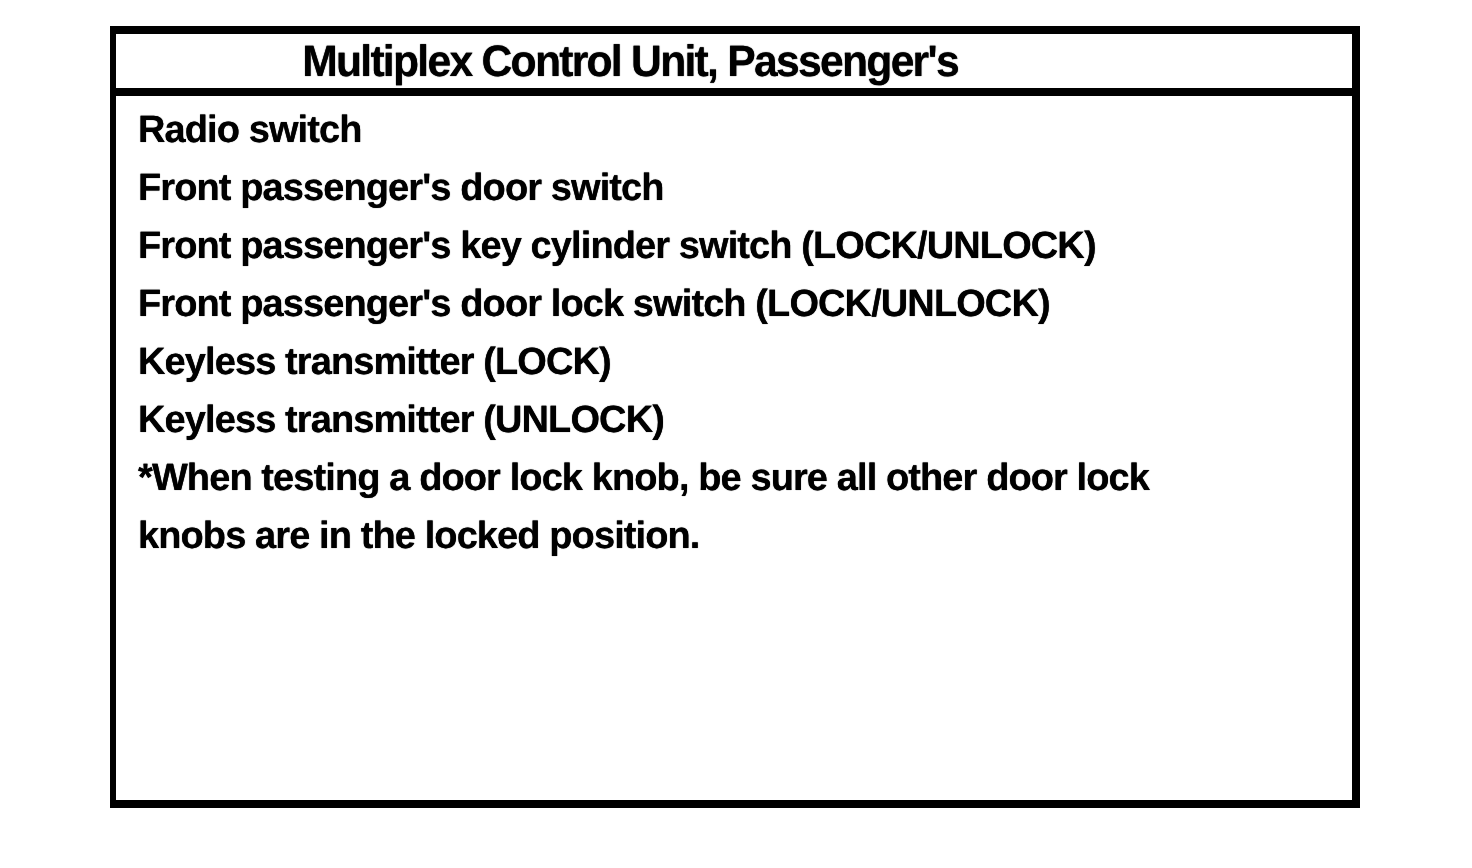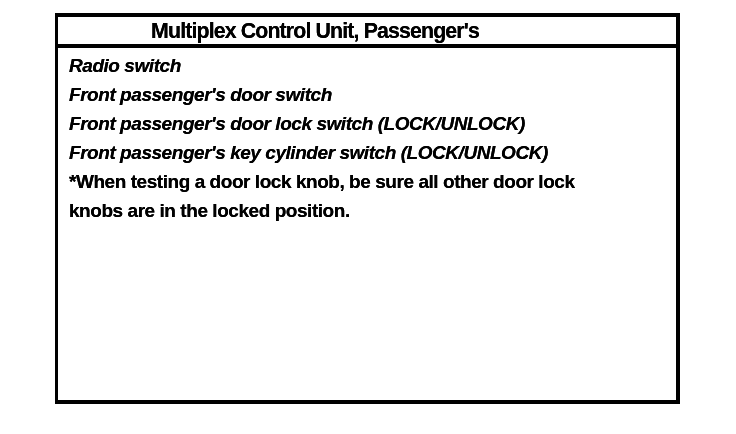--- a/index.html
+++ b/index.html
@@ -52,35 +52,36 @@
     font-size: 19px;
     font-weight: 700;
     letter-spacing: -0.45px;
     line-height: 29px;
     text-shadow: 0 0 0.4px #000;
   }
   .row {
     height: 29px;
     white-space: nowrap;
     overflow: hidden;
-    font-style: italic;
   }
   .footnote {
     max-width: 545px;         
   }
 </style>
 </head>
 <body>
 
 <div class="sheet">
   <div class="mpx-table">
     <div class="thead">
       <span class="title">Multiplex Control Unit, Passenger's</span>
     </div>
     <div class="tbody">
       <div class="row">Radio switch</div>
       <div class="row">Front passenger's door switch</div>
+      <div class="row">Front passenger's key cylinder switch (LOCK/UNLOCK)</div>
       <div class="row">Front passenger's door lock switch (LOCK/UNLOCK)</div>
-      <div class="row">Front passenger's key cylinder switch (LOCK/UNLOCK)</div>
+      <div class="row">Keyless transmitter (LOCK)</div>
+      <div class="row">Keyless transmitter (UNLOCK)</div>
       <div class="footnote">*When testing a door lock knob, be sure all other door lock knobs are in the locked position.</div>
     </div>
   </div>
 </div>
 
 </body></html>

